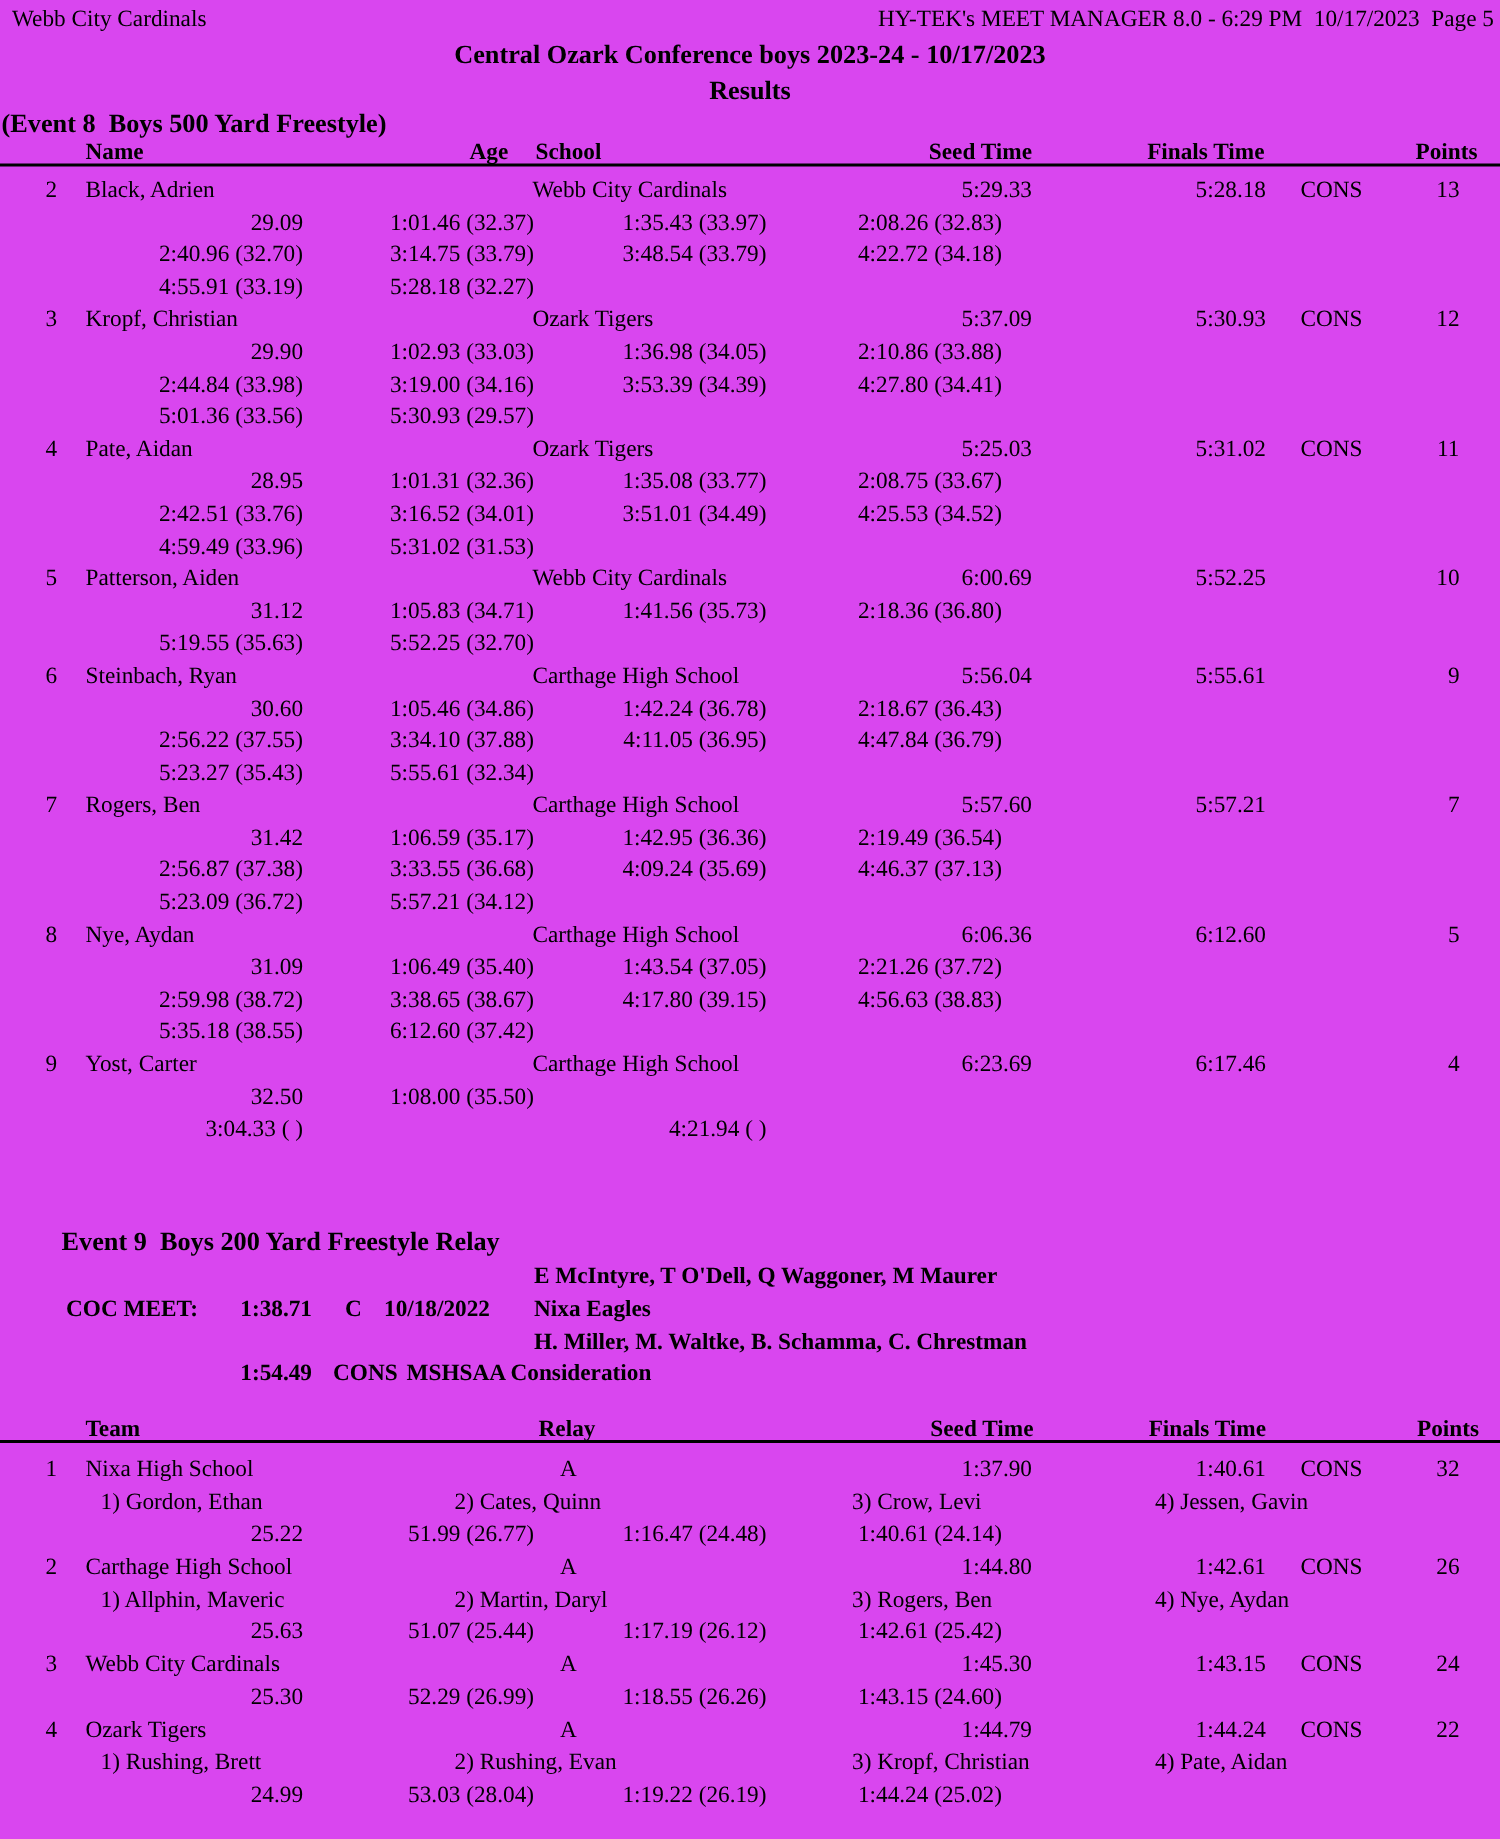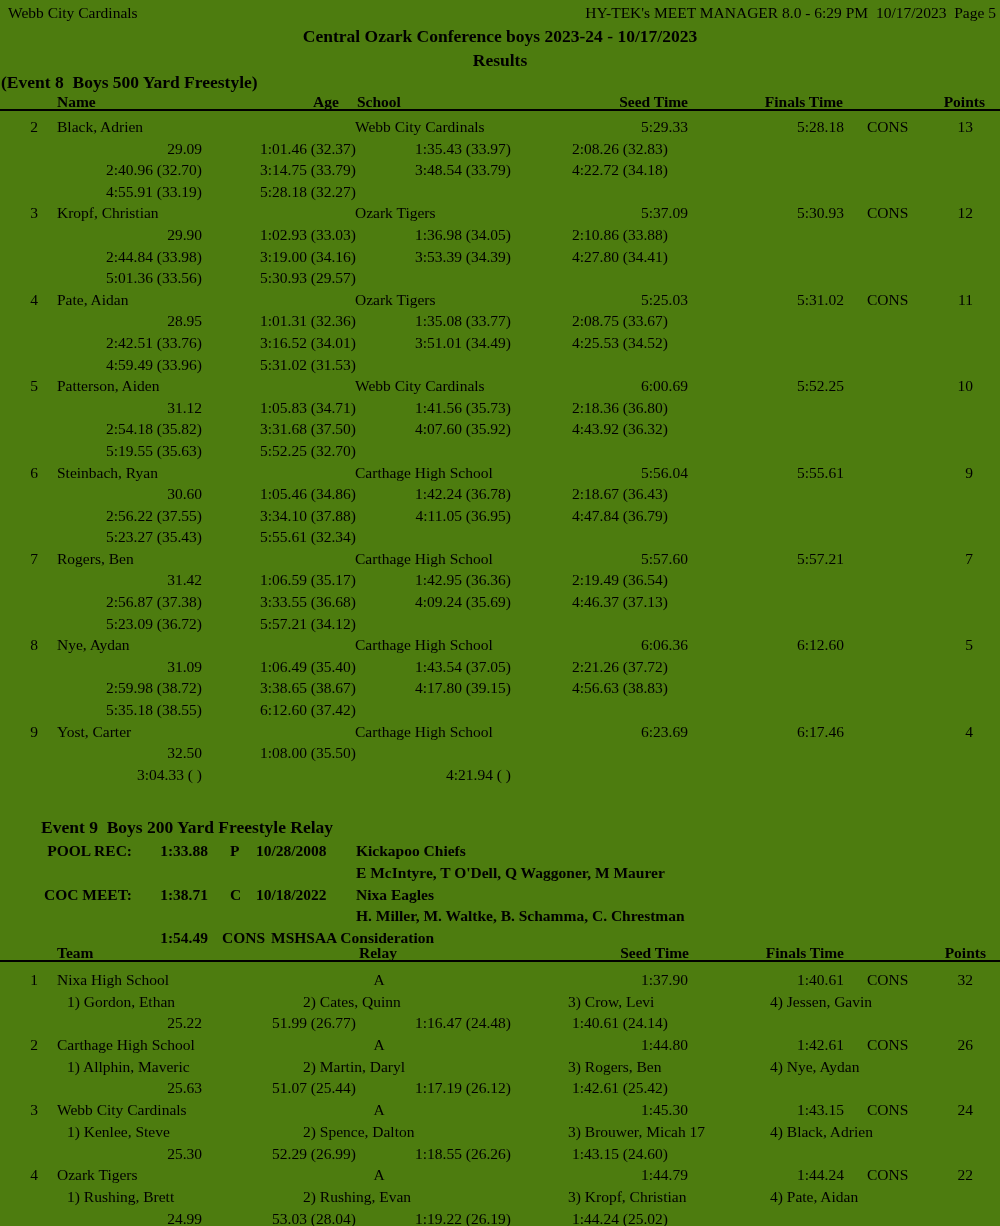--- a/index.html
+++ b/index.html
@@ -1,19 +1,19 @@
 <!DOCTYPE html>
 <html><head>
 <meta charset="utf-8">
 <style>
   * { margin:0; padding:0; box-sizing:border-box; }
   html,body { background:#e8e8e8; }
   .page {
     position:relative; width:1000px; height:1226px; margin:0 auto;
-    background:#4d7c0f; color:#000;
+    background:#d946ef; color:#000;
     font-family:"Liberation Serif","DejaVu Serif",serif;
     font-size:15.5px; overflow:hidden;
   }
   .abs { position:absolute; white-space:pre; }
   .bold { font-weight:bold; }
   .center { left:0; width:1000px; text-align:center; }
   .thead { position:absolute; left:0; width:1000px; height:18px; line-height:18px;
            border-bottom:2.5px solid #000; font-weight:bold;text-decoration:underline; }
   .thead span { position:absolute; white-space:pre; }
   .rows { position:absolute; left:0; width:1000px; }
@@ -154,26 +154,20 @@
         <span class="cell c-finals">5:52.25</span>
         <span class="cell c-pts">10</span>
       </div>
       <div class="row r8">
         <span class="cell c-s1">31.12</span>
         <span class="cell c-s2">1:05.83 (34.71)</span>
         <span class="cell c-s3">1:41.56 (35.73)</span>
         <span class="cell c-s4">2:18.36 (36.80)</span>
       </div>
       <div class="row r8">
-        <span class="cell c-s1">2:54.18 (35.82)</span>
-        <span class="cell c-s2">3:31.68 (37.50)</span>
-        <span class="cell c-s3">4:07.60 (35.92)</span>
-        <span class="cell c-s4">4:43.92 (36.32)</span>
-      </div>
-      <div class="row r8">
         <span class="cell c-s1">5:19.55 (35.63)</span>
         <span class="cell c-s2">5:52.25 (32.70)</span>
       </div>
       <div class="row r8">
         <span class="cell c-rank">6</span>
         <span class="cell c-name">Steinbach, Ryan</span>
         <span class="cell c-school">Carthage High School</span>
         <span class="cell c-seed">5:56.04</span>
         <span class="cell c-finals">5:55.61</span>
         <span class="cell c-pts">9</span>
@@ -256,27 +250,20 @@
       </div>
       <div class="row r8">
         <span class="cell c-s1">3:04.33 ( )</span>
         <span class="cell c-s3">4:21.94 ( )</span>
       </div>
     </div>
 
   <div class="abs bold" style="top:817px; left:1px; font-size:17.5px;margin-left:40px;">Event 9  Boys 200 Yard Freestyle Relay</div>
 
   <div class="rows" id="evt9-records" style="top:840px;">
-      <div class="row rrec">
-        <span class="cell r-label">POOL REC:</span>
-        <span class="cell r-time">1:33.88</span>
-        <span class="cell r-tag">P</span>
-        <span class="cell r-date">10/28/2008</span>
-        <span class="cell r-holder">Kickapoo Chiefs</span>
-      </div>
       <div class="row rrec">
         <span class="cell r-holder">E McIntyre, T O'Dell, Q Waggoner, M Maurer</span>
       </div>
       <div class="row rrec">
         <span class="cell r-label">COC MEET:</span>
         <span class="cell r-time">1:38.71</span>
         <span class="cell r-tag">C</span>
         <span class="cell r-date">10/18/2022</span>
         <span class="cell r-holder">Nixa Eagles</span>
       </div>
@@ -344,26 +331,20 @@
       <div class="row r9">
         <span class="cell c-rank">3</span>
         <span class="cell c-name">Webb City Cardinals</span>
         <span class="cell c-relay">A</span>
         <span class="cell c-seed">1:45.30</span>
         <span class="cell c-finals">1:43.15</span>
         <span class="cell c-tag">CONS</span>
         <span class="cell c-pts">24</span>
       </div>
       <div class="row r9">
-        <span class="cell c-sw1">1) Kenlee, Steve</span>
-        <span class="cell c-sw2">2) Spence, Dalton</span>
-        <span class="cell c-sw3">3) Brouwer, Micah 17</span>
-        <span class="cell c-sw4">4) Black, Adrien</span>
-      </div>
-      <div class="row r9">
         <span class="cell c-s1">25.30</span>
         <span class="cell c-s2">52.29 (26.99)</span>
         <span class="cell c-s3">1:18.55 (26.26)</span>
         <span class="cell c-s4">1:43.15 (24.60)</span>
       </div>
       <div class="row r9">
         <span class="cell c-rank">4</span>
         <span class="cell c-name">Ozark Tigers</span>
         <span class="cell c-relay">A</span>
         <span class="cell c-seed">1:44.79</span>

